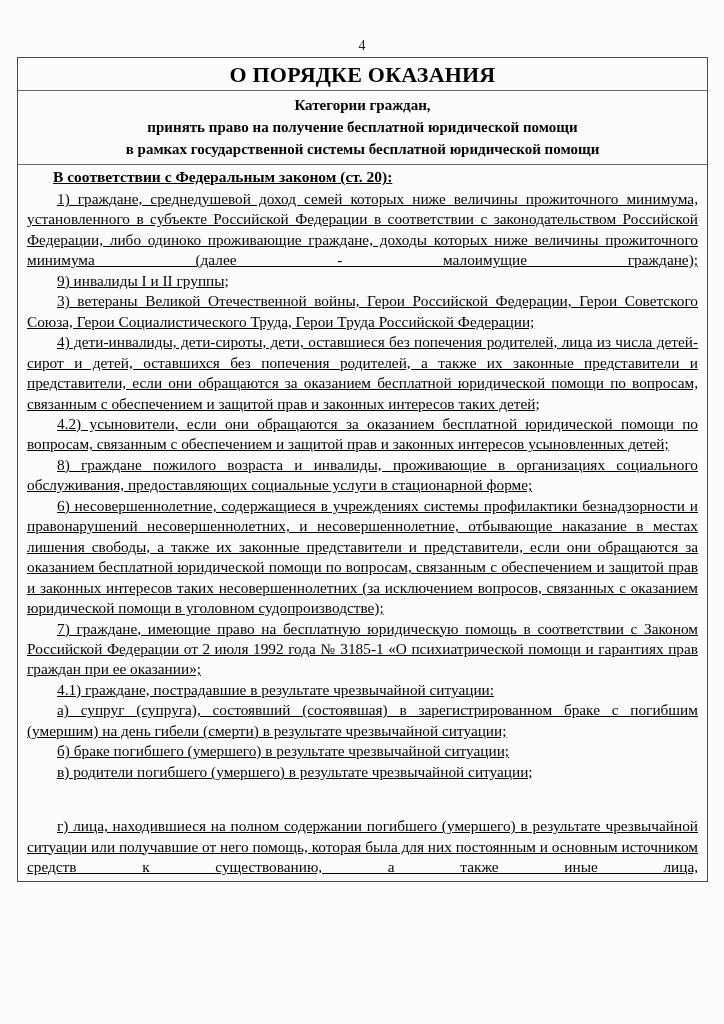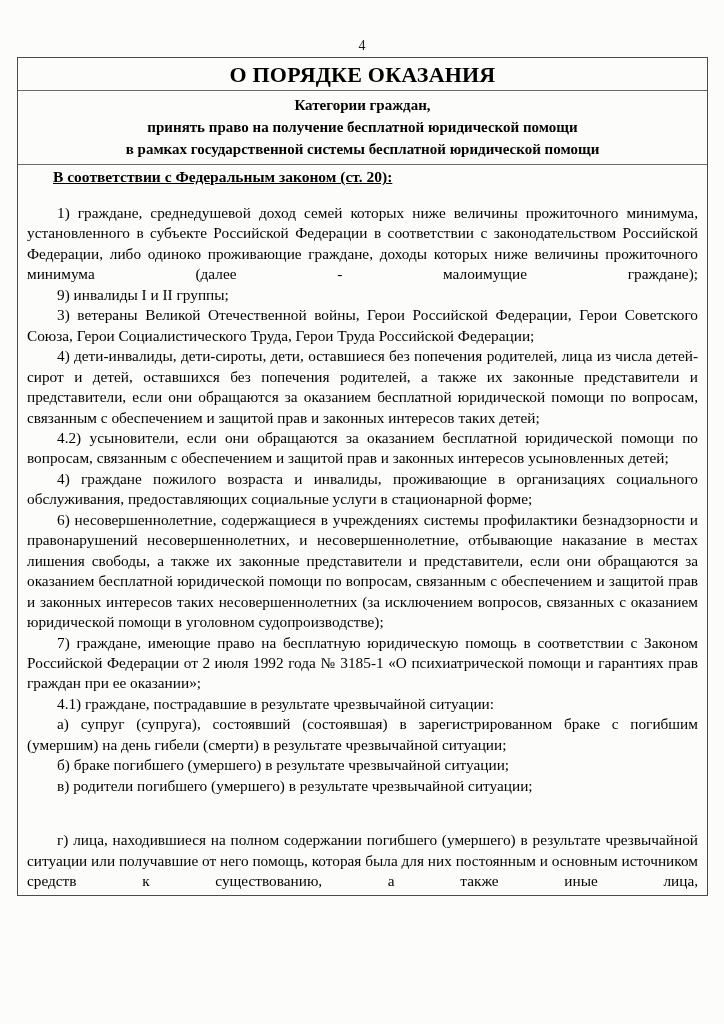--- a/index.html
+++ b/index.html
@@ -83,30 +83,31 @@
   .body-band {
     padding: 2px 9px 3px 9px;
   }
 
   .section-heading {
     font-weight: bold;
     font-size: 15.5px;
     line-height: 20px;
     text-decoration: underline;
     text-underline-offset: 1px;
-    margin: 0 0 16px 26px;
+    margin: 0 0 2px 26px;
   }
 
   p.item {
     margin: 0;
     font-size: 15.3px;
     line-height: 20.45px;
     text-align: justify;
     text-indent: 30px;
     hyphens: none;
+    text-decoration: underline;
   }
   p.item:last-child { margin-bottom: 0; margin-top: 34px; }
 
   
   p.item.force-justify {
     text-align-last: justify;
   }
 </style>
 </head>
 <body>
@@ -135,21 +136,21 @@
 
       <p class="item">9) инвалиды I и II группы;</p>
 
       <p class="item">3) ветераны Великой Отечественной войны, Герои Российской Федерации, Герои Советского Союза, Герои Социалистического Труда, Герои Труда Российской Федерации;</p>
 
       <p class="item">4) дети-инвалиды, дети-сироты, дети, оставшиеся без попечения родителей, лица из числа детей-сирот и детей, оставшихся без попечения родителей, а также их законные представители и представители, если они обращаются за оказанием бесплатной юридической помощи по вопросам, связанным с обеспечением и защитой прав и законных интересов таких детей;</p>
 
 
       <p class="item">4.2) усыновители, если они обращаются за оказанием бесплатной юридической помощи по вопросам, связанным с обеспечением и защитой прав и законных интересов усыновленных детей;</p>
 
-      <p class="item">4) граждане пожилого возраста и инвалиды, проживающие в организациях социального обслуживания, предоставляющих социальные услуги в стационарной форме;</p>
+      <p class="item">8) граждане пожилого возраста и инвалиды, проживающие в организациях социального обслуживания, предоставляющих социальные услуги в стационарной форме;</p>
 
       <p class="item">6) несовершеннолетние, содержащиеся в учреждениях системы профилактики безнадзорности и правонарушений несовершеннолетних, и несовершеннолетние, отбывающие наказание в местах лишения свободы, а также их законные представители и представители, если они обращаются за оказанием бесплатной юридической помощи по вопросам, связанным с обеспечением и защитой прав и законных интересов таких несовершеннолетних (за исключением вопросов, связанных с оказанием юридической помощи в уголовном судопроизводстве);</p>
 
       <p class="item">7) граждане, имеющие право на бесплатную юридическую помощь в соответствии с Законом Российской Федерации от 2 июля 1992 года № 3185-1 «О психиатрической помощи и гарантиях прав граждан при ее оказании»;</p>
 
 
       <p class="item">4.1) граждане, пострадавшие в результате чрезвычайной ситуации:</p>
 
       <p class="item">а) супруг (супруга), состоявший (состоявшая) в зарегистрированном браке с погибшим (умершим) на день гибели (смерти) в результате чрезвычайной ситуации;</p>
 

